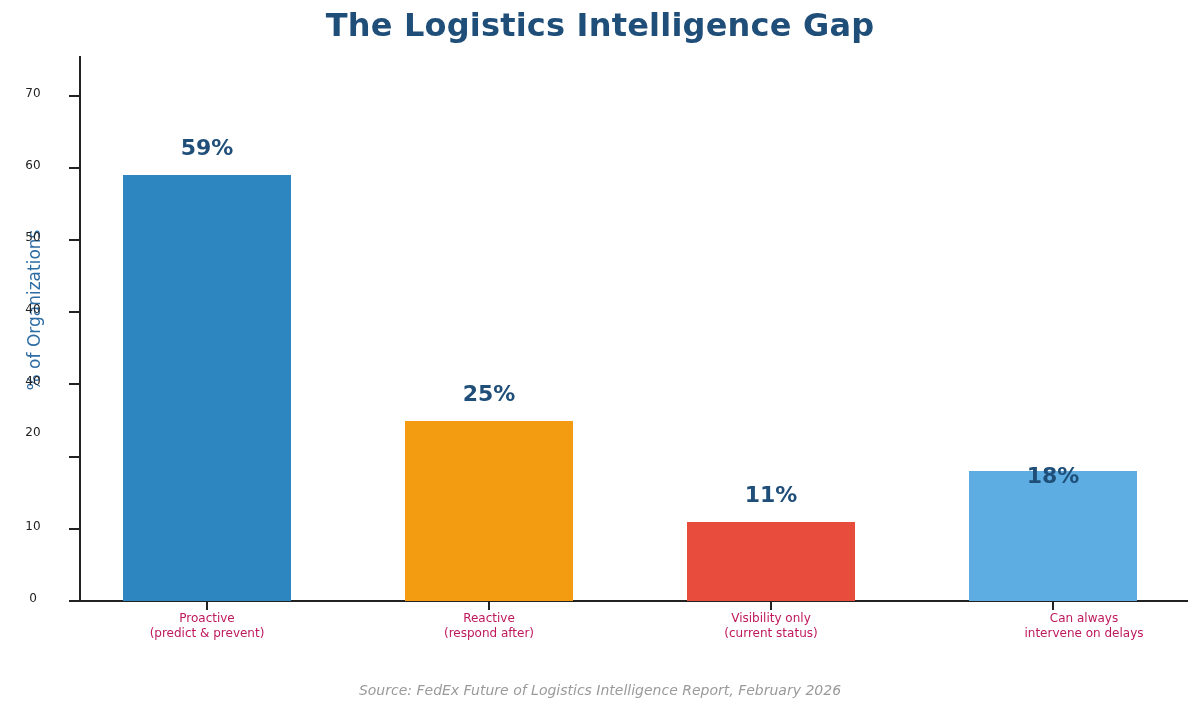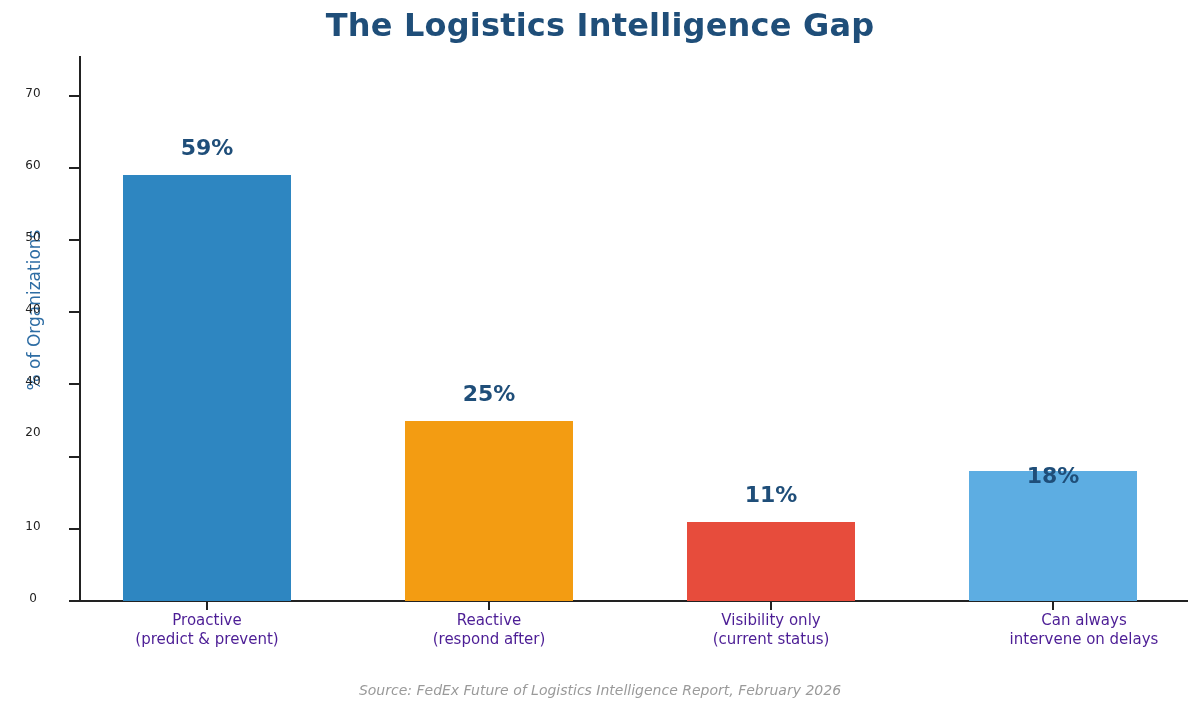--- a/index.html
+++ b/index.html
@@ -110,22 +110,22 @@
     position: absolute;
     top: 601px;
     width: 2px;
     height: 9px;
     background: #222222;
   }
   .x-tick-label {
     position: absolute;
     top: 611px;
     text-align: center;
-    font-size: 15px;
-    color: #4c1d95;
+    font-size: 12px;
+    color: #be185d;
     line-height: 1.28;
     white-space: pre-line;
   }
 
   
   #source-note {
     position: absolute;
     left: 0;
     top: 682px;
     width: 1200px;

